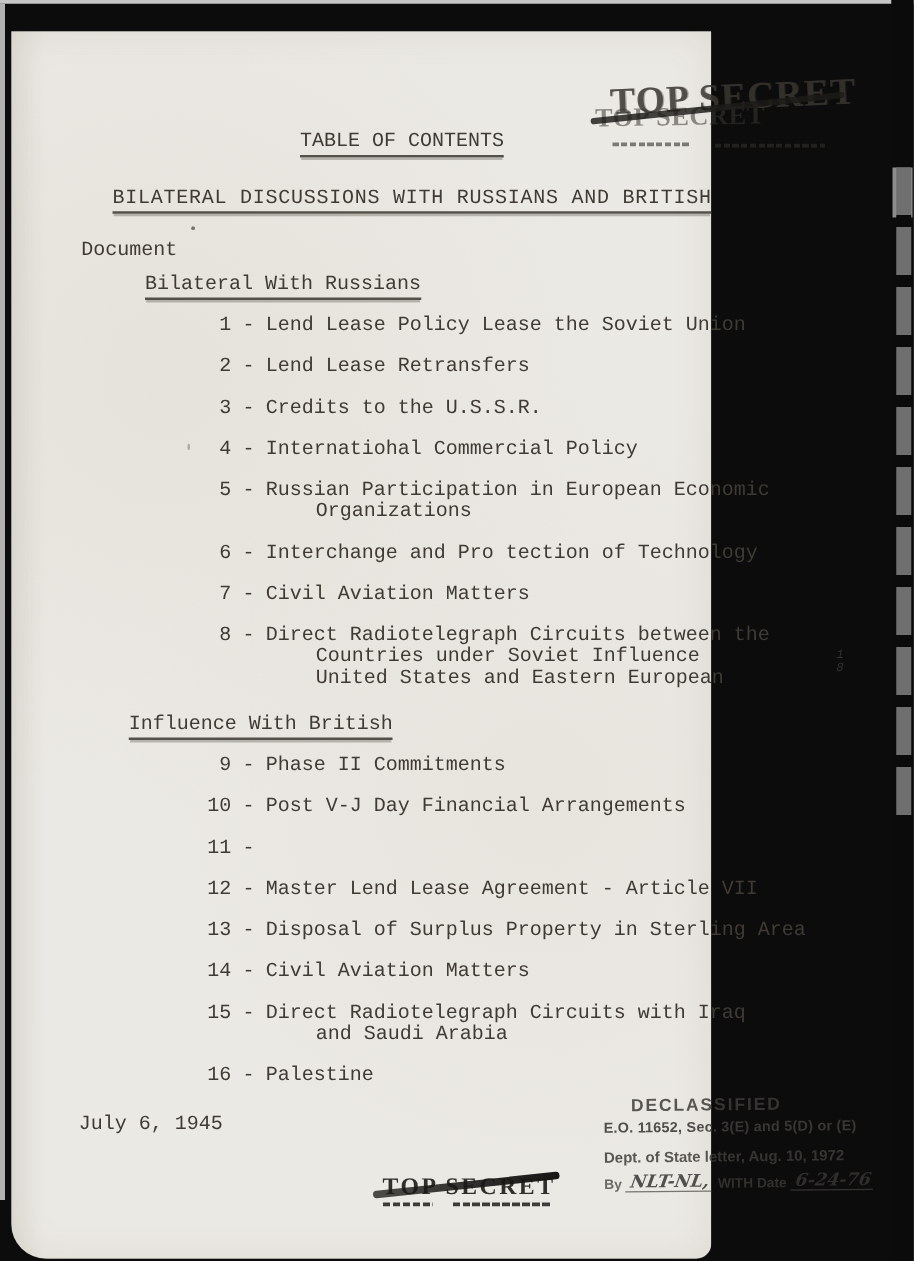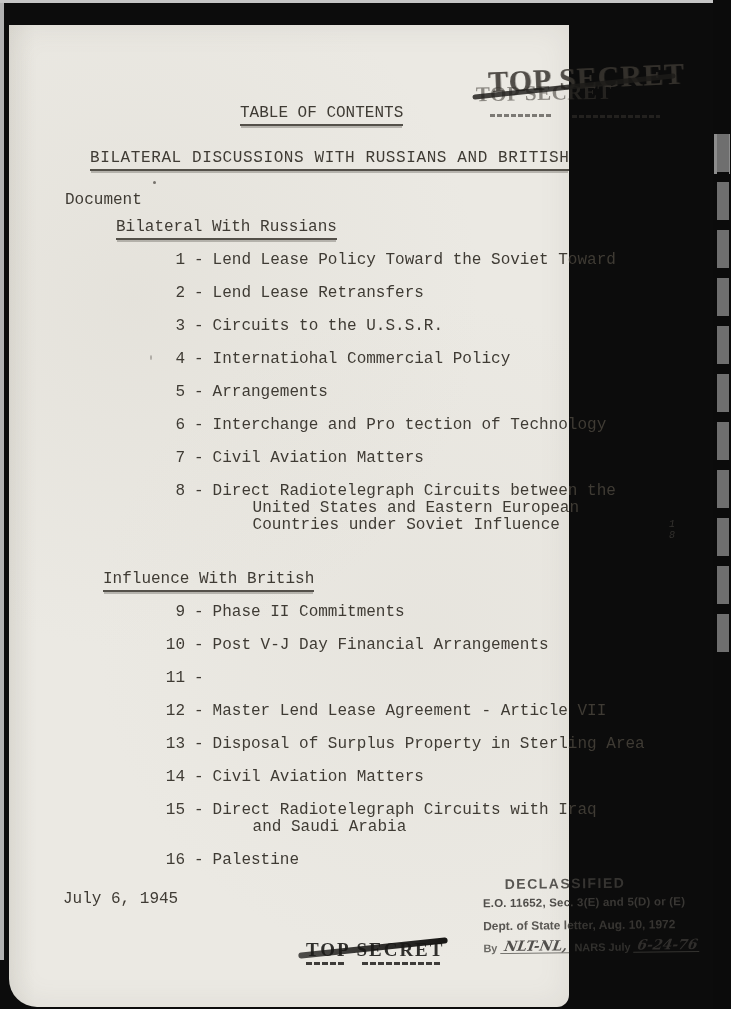--- a/index.html
+++ b/index.html
@@ -119,49 +119,50 @@
 
   <div class="ink abs" style="left:56px;top:167px;">Document</div>
 
   <div class="ink u abs" style="left:107px;top:194px;">Bilateral With Russians</div>
 
   <div class="items ink" style="left:140px;top:227px;">
     <div class="item">
       <span class="inum">1</span>
         <span class="isep">-</span>
       <span class="ilines">
-          <span class="line">Lend Lease Policy Toward the Soviet Toward</span>
+          <span class="line">Lend Lease Policy Lease the Soviet Union</span>
         </span>
     </div>
     <div class="item">
       <span class="inum">2</span>
         <span class="isep">-</span>
       <span class="ilines">
           <span class="line">Lend Lease Retransfers</span>
         </span>
     </div>
     <div class="item">
       <span class="inum">3</span>
         <span class="isep">-</span>
       <span class="ilines">
-          <span class="line">Circuits to the U.S.S.R.</span>
+          <span class="line">Credits to the U.S.S.R.</span>
         </span>
     </div>
     <div class="item">
       <span class="inum">4</span>
         <span class="isep">-</span>
       <span class="ilines">
           <span class="line">Internatiohal Commercial Policy</span>
         </span>
     </div>
     <div class="item">
       <span class="inum">5</span>
         <span class="isep">-</span>
       <span class="ilines">
-        <span class="line">Arrangements</span>
+        <span class="line">Russian Participation in European Economic</span>
+        <span class="line">Organizations</span>
       </span>
     </div>
     <div class="item">
       <span class="inum">6</span>
         <span class="isep">-</span>
       <span class="ilines">
           <span class="line">Interchange and Pro tection of Technology</span>
         </span>
     </div>
     <div class="item">
@@ -169,22 +170,22 @@
         <span class="isep">-</span>
       <span class="ilines">
           <span class="line">Civil Aviation Matters</span>
         </span>
     </div>
     <div class="item">
       <span class="inum">8</span>
         <span class="isep">-</span>
       <span class="ilines">
         <span class="line">Direct Radiotelegraph Circuits between the</span>
+        <span class="line">Countries under Soviet Influence</span>
         <span class="line">United States and Eastern European</span>
-        <span class="line">Countries under Soviet Influence</span>
       </span>
     </div>
   </div>
 
   <div class="ink u abs" style="left:94px;top:546px;">Influence With British</div>
 
   <div class="items ink" style="left:140px;top:579px;">
     <div class="item">
       <span class="inum">9</span>
         <span class="isep">-</span>
@@ -250,21 +251,21 @@
     <div class="bs-u2"></div>
   </div>
 
   <div class="declass">
     <div class="d1">DECLASSIFIED</div>
     <div class="d2">E.O. 11652, Sec. 3(E) and 5(D) or (E)</div>
     <div class="d3">Dept. of State letter, Aug. 10, 1972</div>
     <div class="d4">
       <span>By</span>
       <span class="hand">NLT-NL,</span>
-      <span>NARS July</span>
+      <span>WITH Date</span>
       <span class="hand">6-24-76</span>
     </div>
   </div>
 
   <div class="pencil">1 8</div>
 
   <div class="speck" style="left:144px;top:156px;width:3px;height:3px;"></div>
   <div class="speck" style="left:141px;top:330px;width:2px;height:5px;opacity:.5;"></div>
 </div>
 

